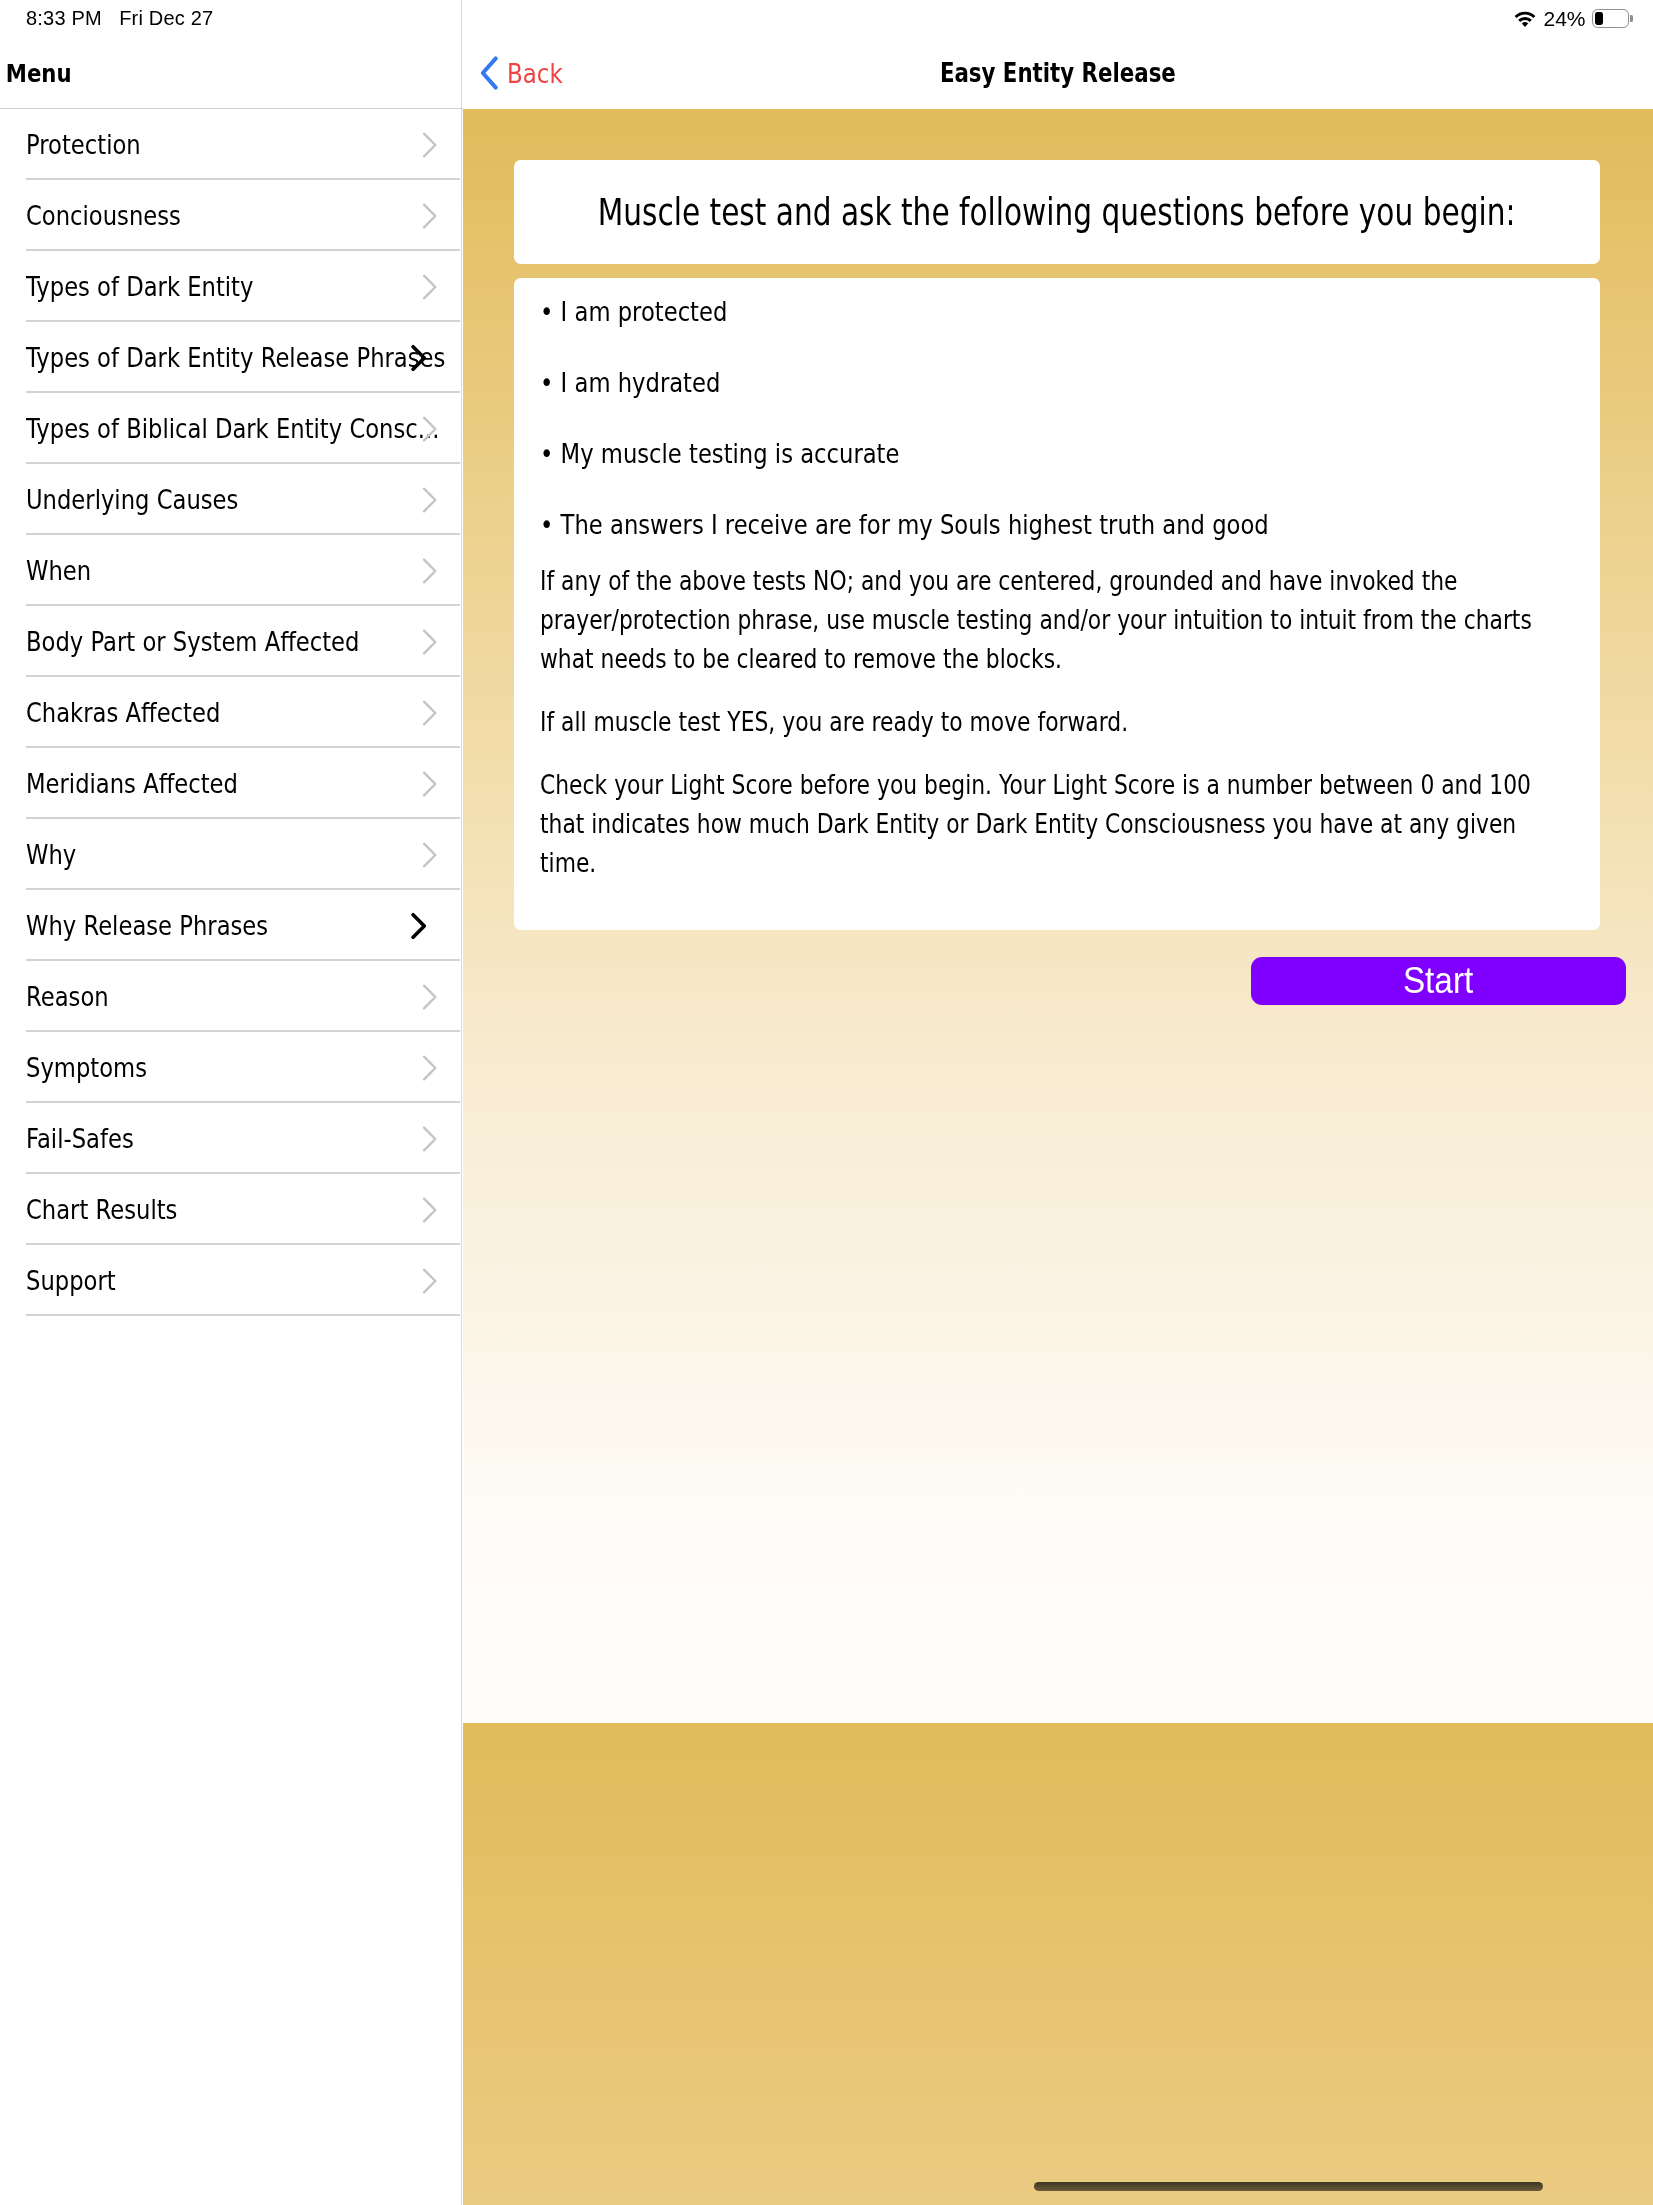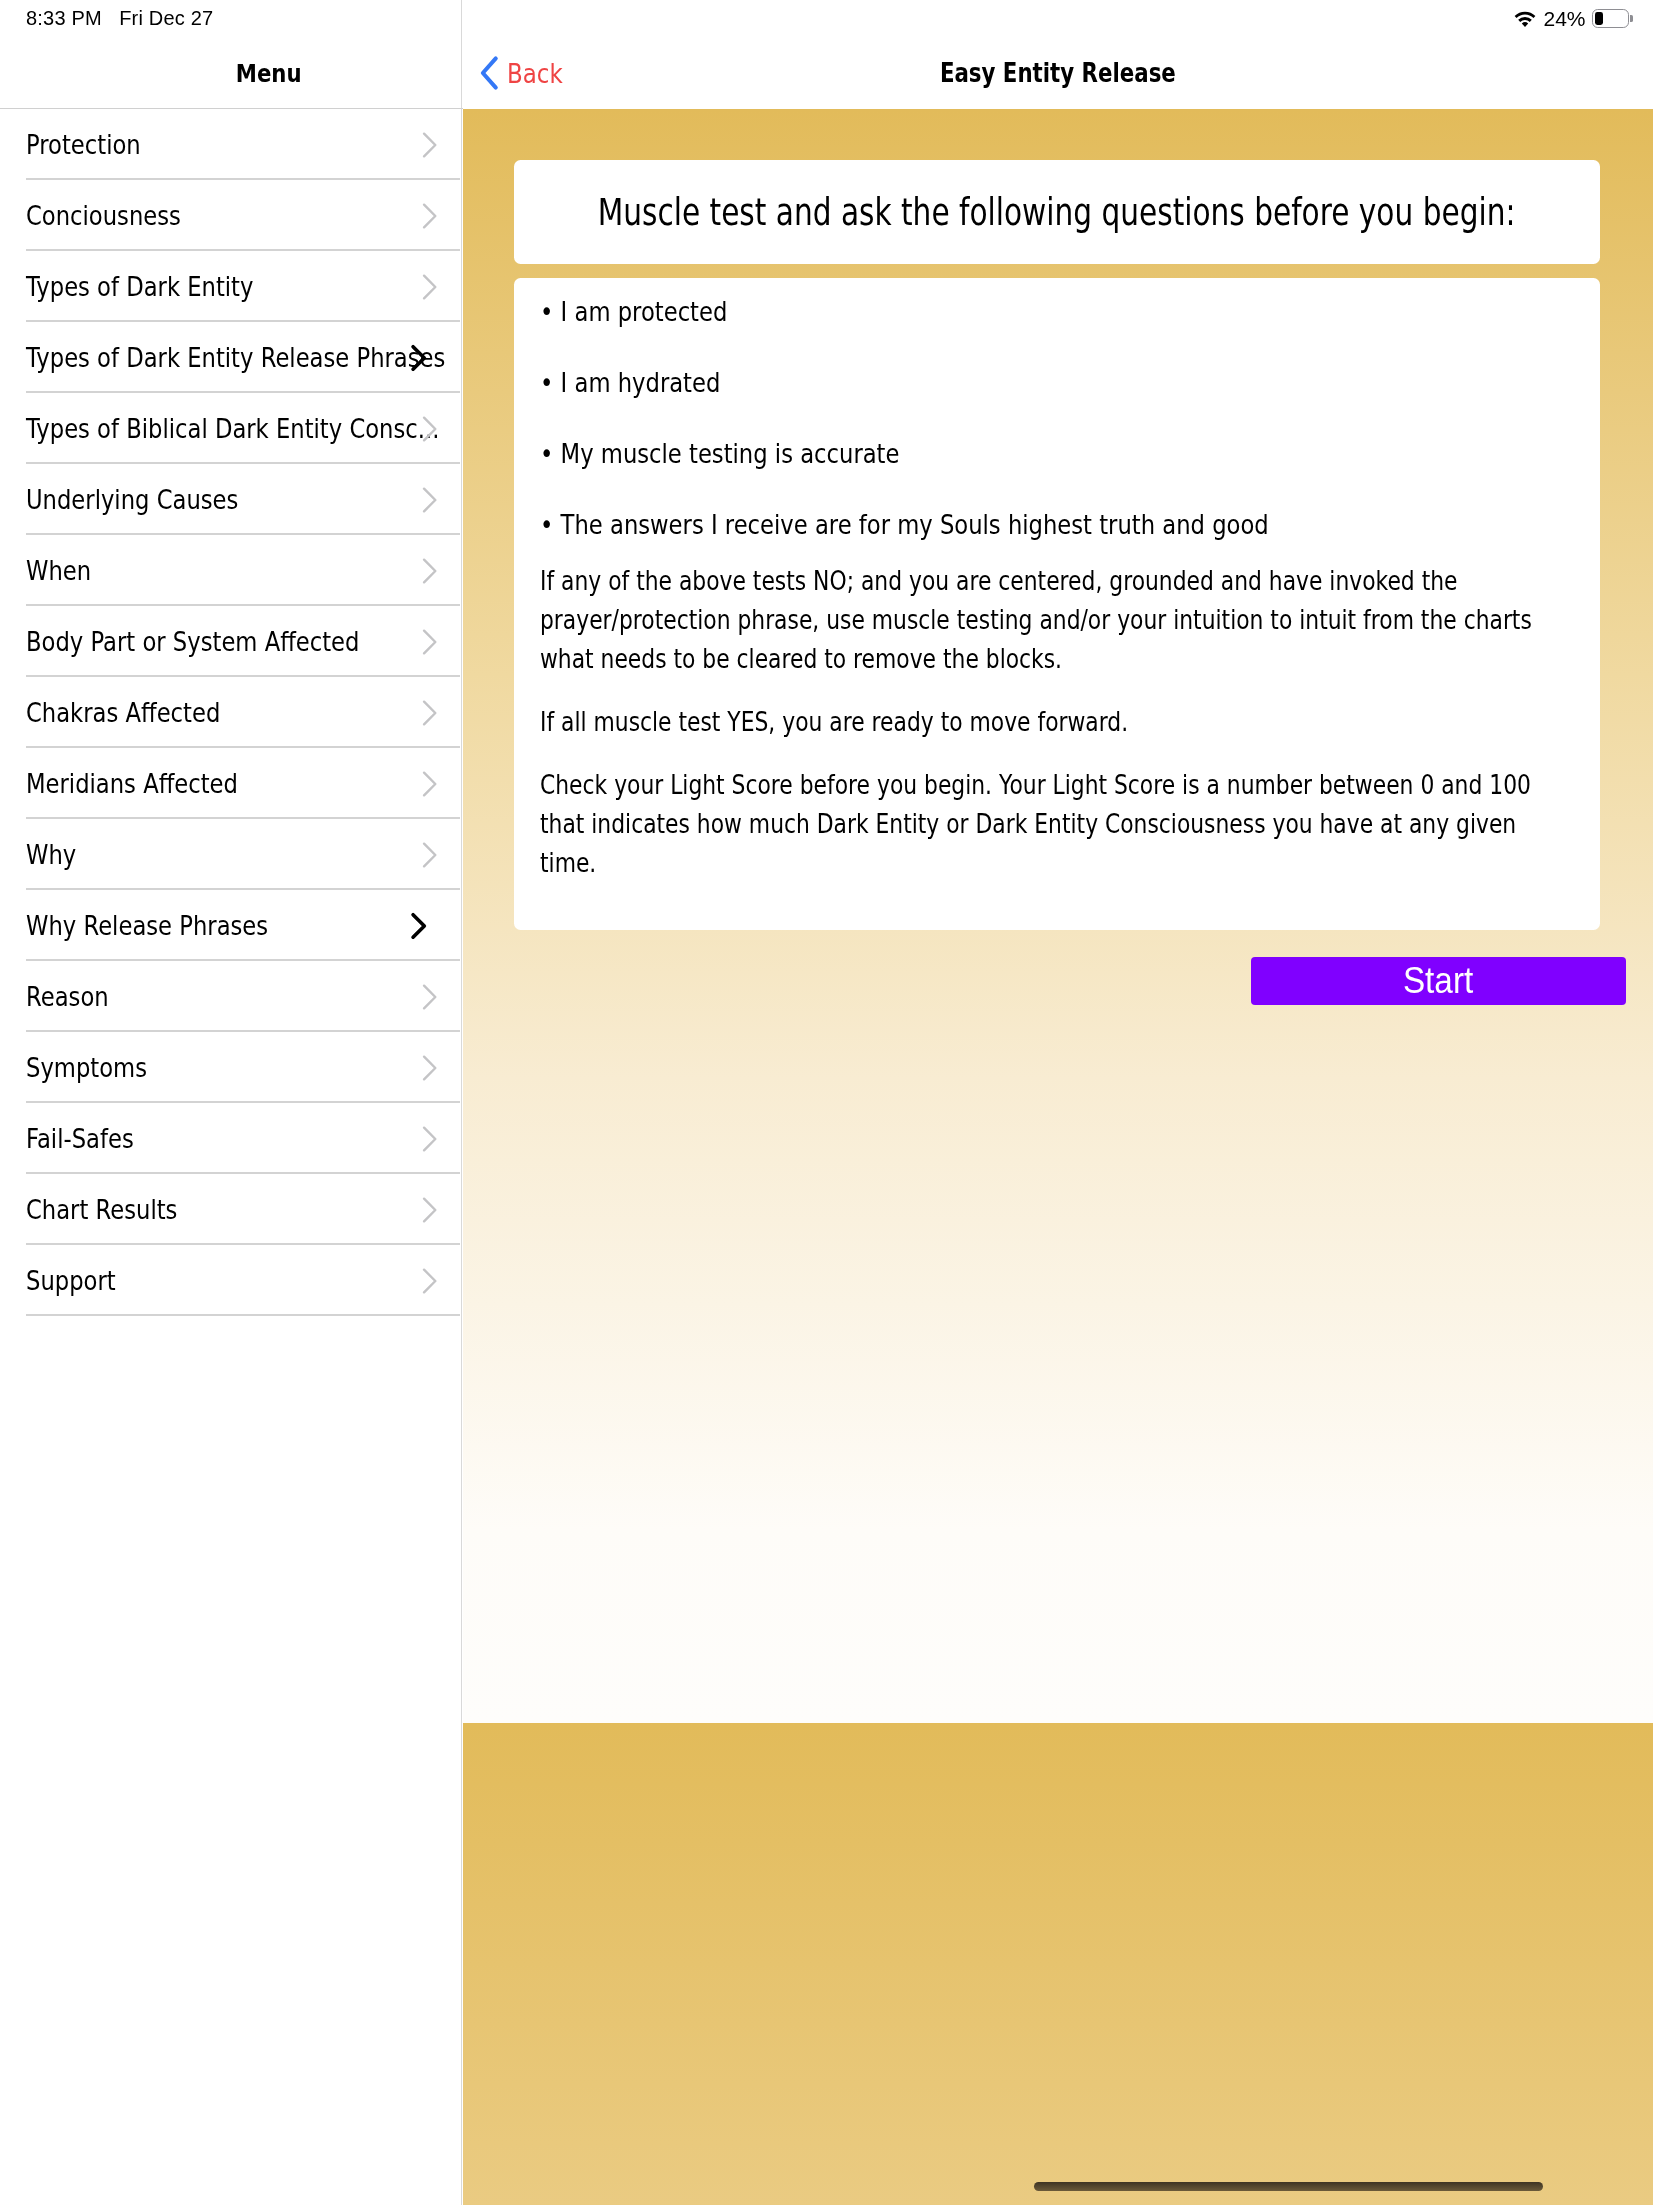--- a/index.html
+++ b/index.html
@@ -10,21 +10,21 @@
   .status-bar { position: absolute; left: 0; top: 0; width: 1653px; height: 39px; z-index: 5; padding-left: 27px; }
   .status-time { position: absolute; left: 26px; top: 6.5px; font-size: 20px; font-family: "Liberation Sans", sans-serif; letter-spacing: 0.2px; }
   .status-right { position: absolute; right: 24px; top: 6.5px; display: flex; align-items: center; gap: 6.5px; font-family: "Liberation Sans", sans-serif; font-size: 21px; }
   .wifi svg { display: block; }
   .battery { width: 37px; height: 19.4px; border: 1.6px solid #8e8e93; border-radius: 5.7px; position: relative; padding: 2.4px; }
   .battery .level { width: 8px; height: 100%; background: #000; border-radius: 2.4px; }
   .battery::after { content: ""; position: absolute; right: -4.8px; top: 5.7px; width: 2.4px; height: 6.5px; background: #8e8e93; border-radius: 0 1.6px 1.6px 0; }
 
   
   .sidebar { position: absolute; left: 0; top: 0; width: 462px; height: 2205px; background: #fff; border-right: 1.6px solid #d9d9d9; }
-  .sidebar-header { position: absolute; top: 39px; left: 0; width: 537px; height: 70px; border-bottom: 1.6px solid #d0d0d0; display: flex; align-items: center; justify-content: center; }
+  .sidebar-header { position: absolute; top: 39px; left: 0; width: 537px; height: 70px; border-bottom: 1.6px solid #d0d0d0; display: flex; align-items: center; }
   .sidebar-title { font-family: "DejaVu Sans", sans-serif; font-size: 25px; font-weight: bold; transform: scaleX(0.85); }
   .menu-list { position: absolute; top: 109px; left: 0; width: 460px; }
   .menu-item { position: relative; display: flex; align-items: center; min-height: 71px; padding: 0 48px 0 26px; border-bottom: 1.6px solid #d3d3d3; margin-left: 0; cursor: pointer; }
   .menu-item::after { content: none; }
   .menu-item .label { font-family: "DejaVu Sans", sans-serif; font-size: 27px; line-height: 36px; transform-origin: left center; transform: scaleX(0.84); white-space: nowrap; display: inline-block; }
   .menu-item .chev { position: absolute; right: 21px; top: 50%; transform: translateY(-50%); width: 19.4px; height: 27.4px; }
   .menu-item .chev.bold { right: 32px; }
   .menu-item { border-bottom: none; }
   .menu-item .sep { position: absolute; left: 26px; right: 0; bottom: 0; height: 1.6px; background: #d3d3d3; }
 
@@ -42,21 +42,21 @@
   .title-card { position: absolute; left: 51px; top: 160px; width: 1086px; height: 104px; background: #fff; border-radius: 6.5px; display: flex; align-items: center; justify-content: center; }
   .title-card .text { font-size: 37px; transform: scaleX(0.8); white-space: nowrap; display: inline-block; }
 
   .body-card { position: absolute; left: 51px; top: 278px; width: 1086px; height: 652px; background: #fff; border-radius: 6.5px; padding: 16px 26px; }
   .bullet { font-size: 27px; line-height: 36px; height: 71px; white-space: nowrap; }
   .bullet span, .para span { display: inline-block; transform: scaleX(0.84); transform-origin: left center; }
   .para { font-size: 26px; line-height: 39px; width: 1235px; transform: scaleX(0.84); transform-origin: left top; margin-bottom: 24px; }
   .para span { transform: none; display: inline; }
   .paras { margin-top: -6.5px; }
 
-  .start-btn { position: absolute; left: 788px; top: 957px; width: 375px; height: 48px; background: #8000ff; border-radius: 4px; color: #fff; display: flex; align-items: center; justify-content: center; cursor: pointer; border: none; }
+  .start-btn { position: absolute; left: 788px; top: 957px; width: 375px; height: 48px; background: #8000ff; border-radius: 11px; color: #fff; display: flex; align-items: center; justify-content: center; cursor: pointer; border: none; }
   .start-btn span { font-size: 37px; transform: scaleX(0.9); display: inline-block; }
 
   .home-indicator { position: absolute; left: 571px; top: 2182px; width: 509px; height: 9px; border-radius: 4.8px; background: linear-gradient(to bottom, #3e3423, #6b5a3a); }
 </style>
 </head>
 <body>
 
 <div class="status-bar">
   <div class="status-time">
     <span>8:33 PM</span>&nbsp;&nbsp;&nbsp;<span>Fri Dec 27</span>

